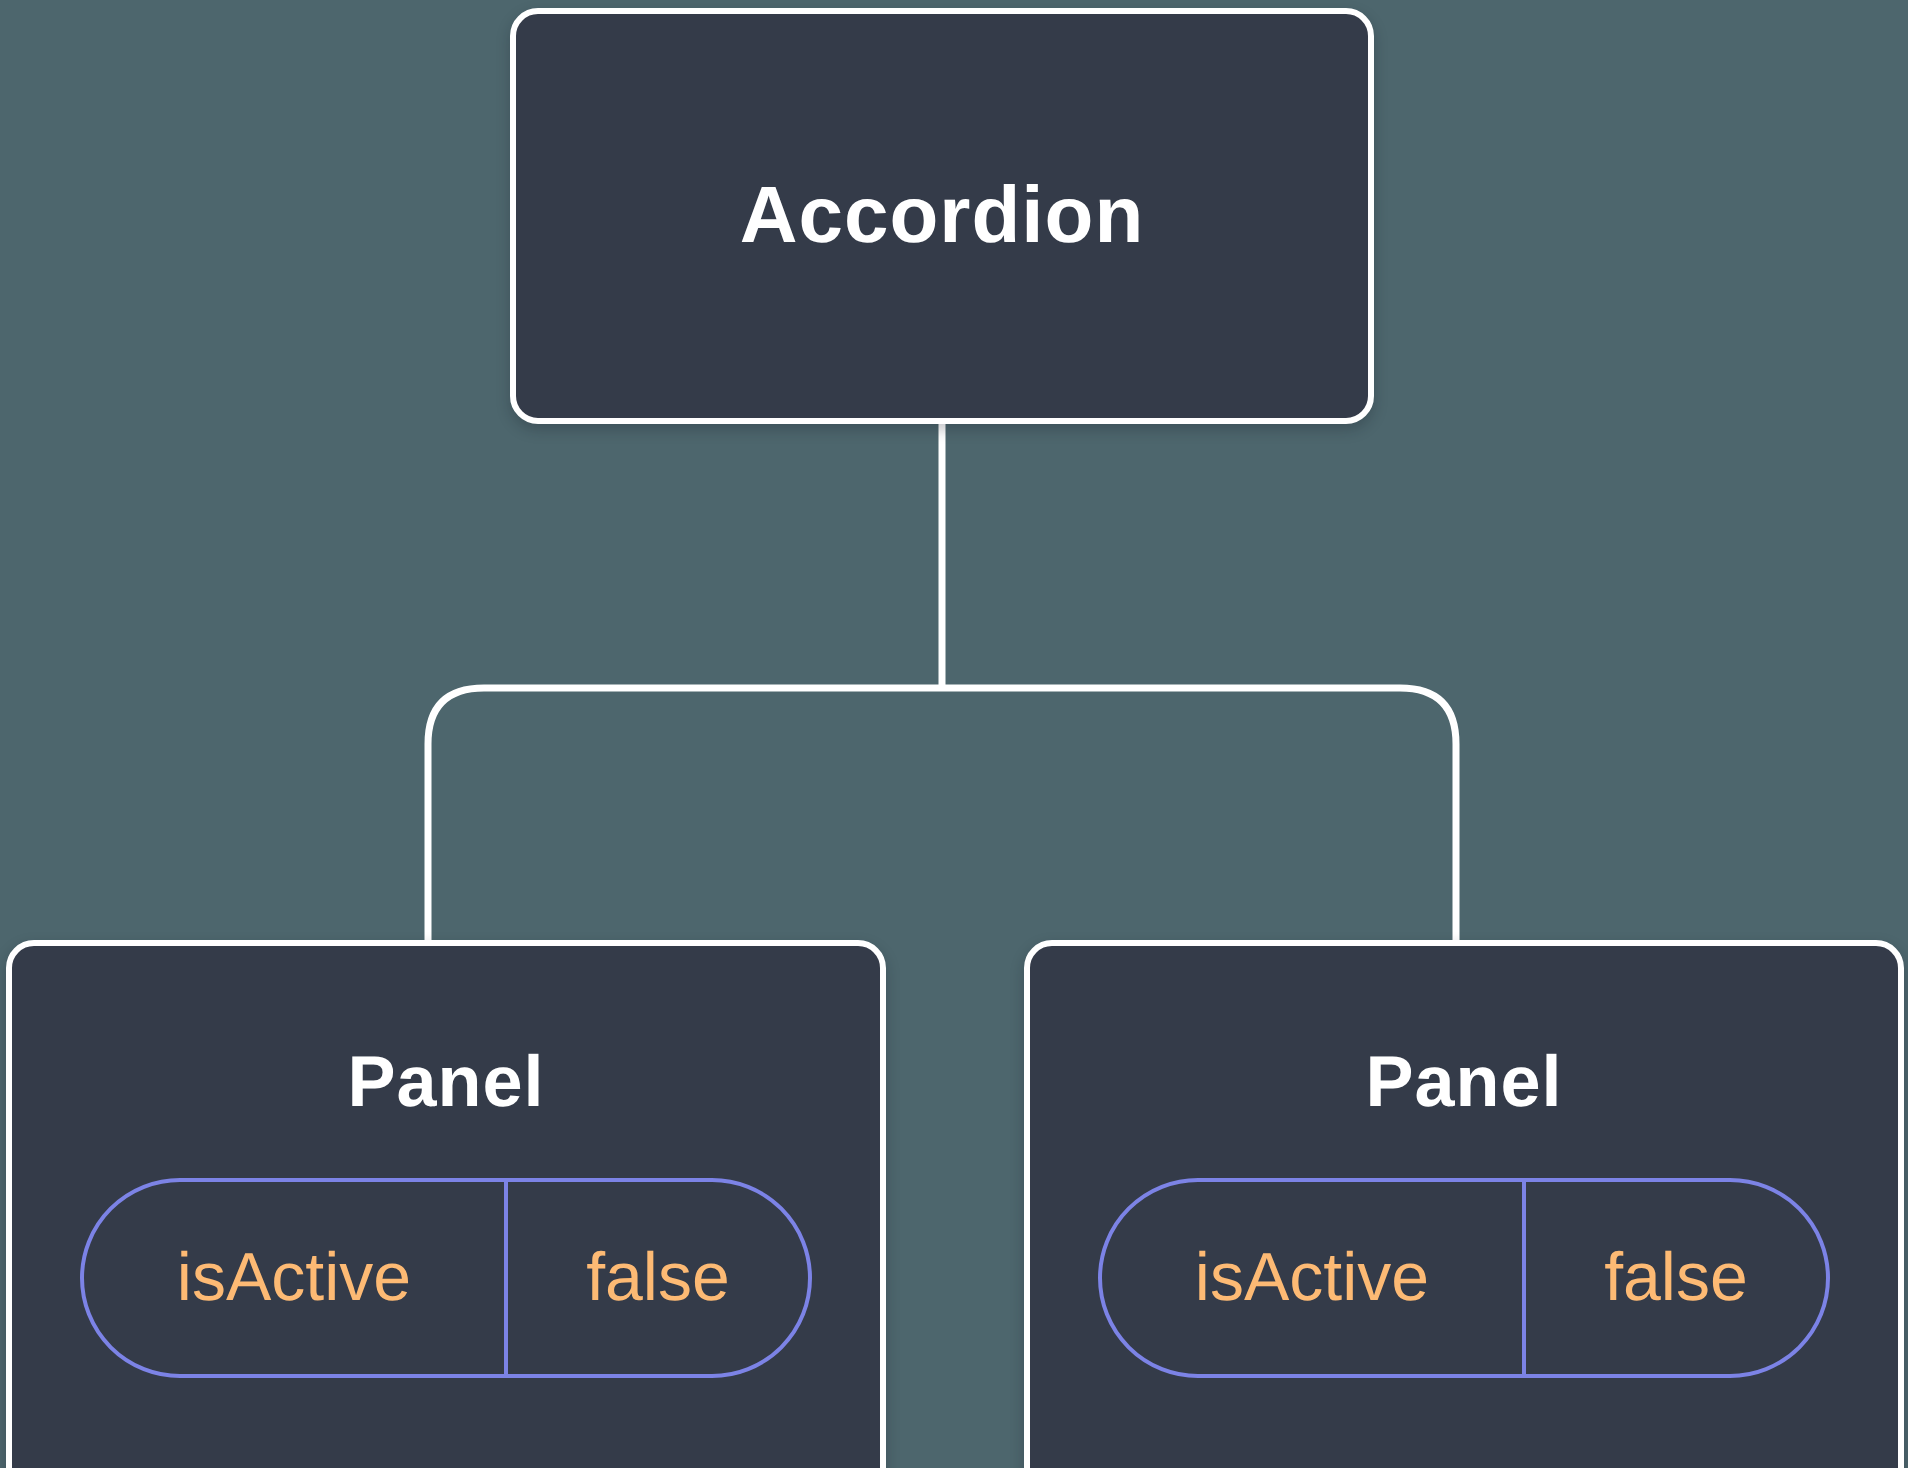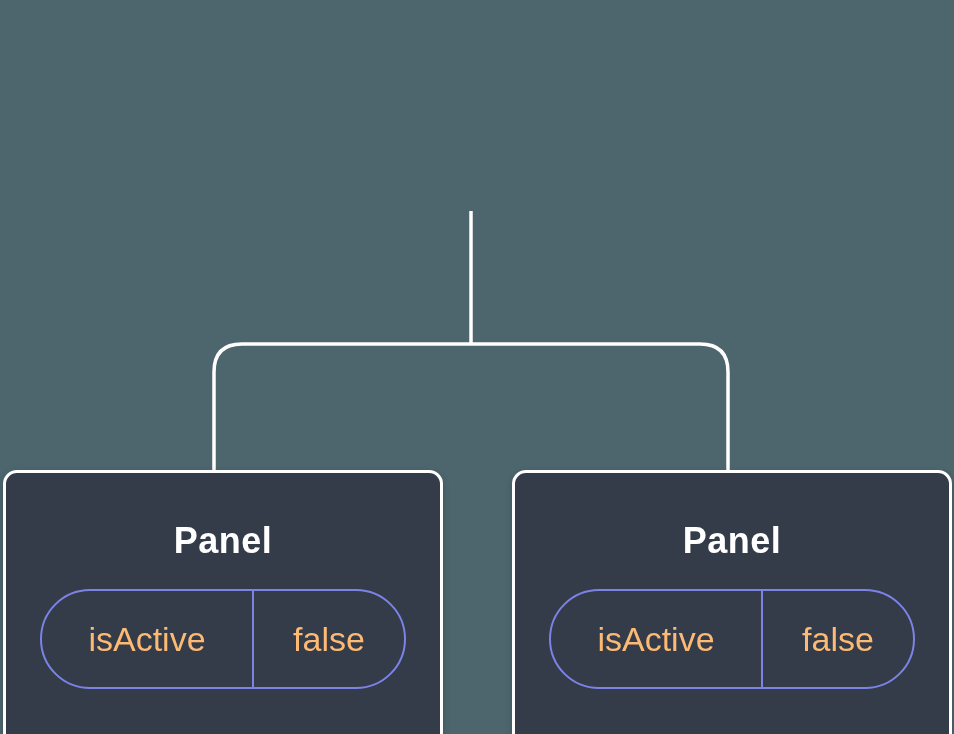--- a/index.html
+++ b/index.html
@@ -99,20 +99,23 @@
 </head>
 <body>
 
 <div class="canvas">
 
   <svg class="edges" viewBox="0 0 954 734" xmlns="http://www.w3.org/2000/svg">
     <path d="M471 211 L471 344"></path>
     <path d="M214 472 L214 372 Q214 344 242 344 L700 344 Q728 344 728 372 L728 472"></path>
   </svg>
 
+  <div class="node node-root">
+    <span class="node-label">Accordion</span>
+  </div>
 
   <div class="node node-panel left">
     <div class="panel-title">Panel</div>
     <div class="prop-pill">
       <div class="prop-name">isActive</div>
       <div class="prop-value">false</div>
     </div>
   </div>
 
   <div class="node node-panel right">

